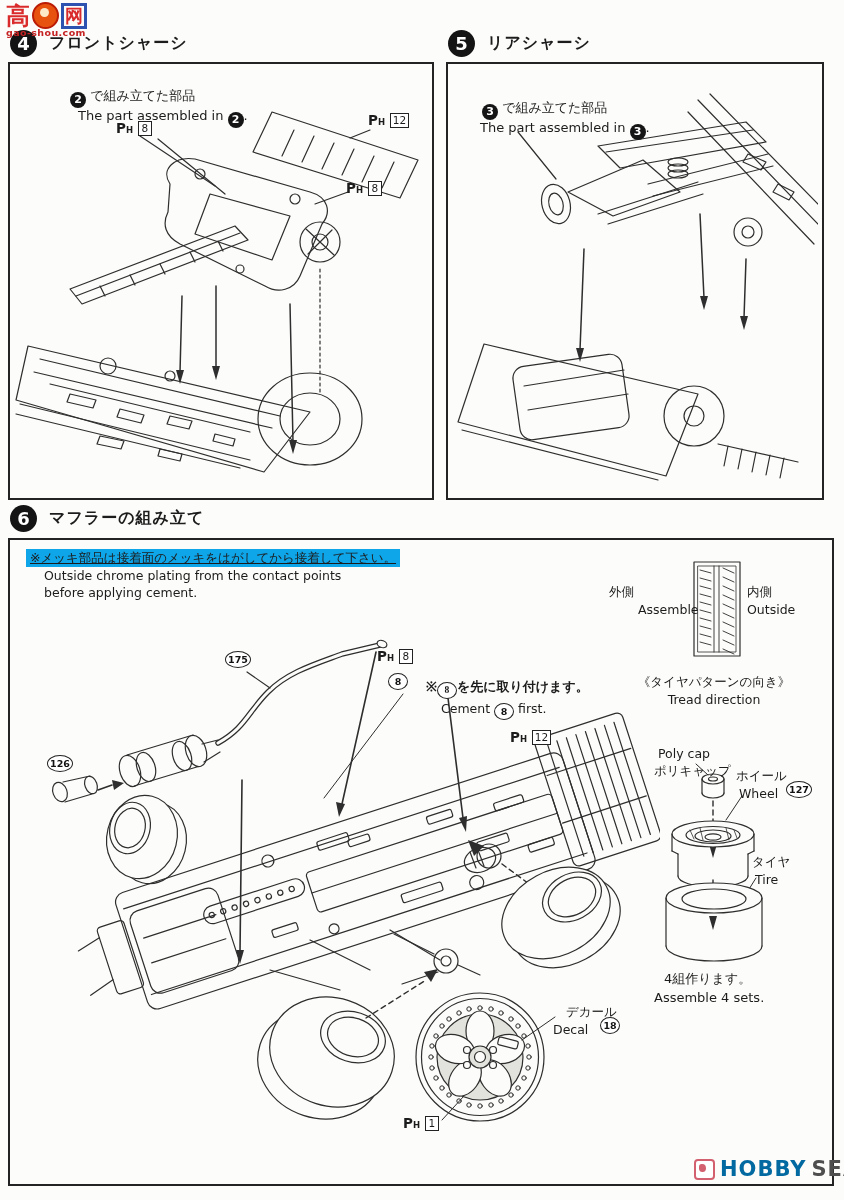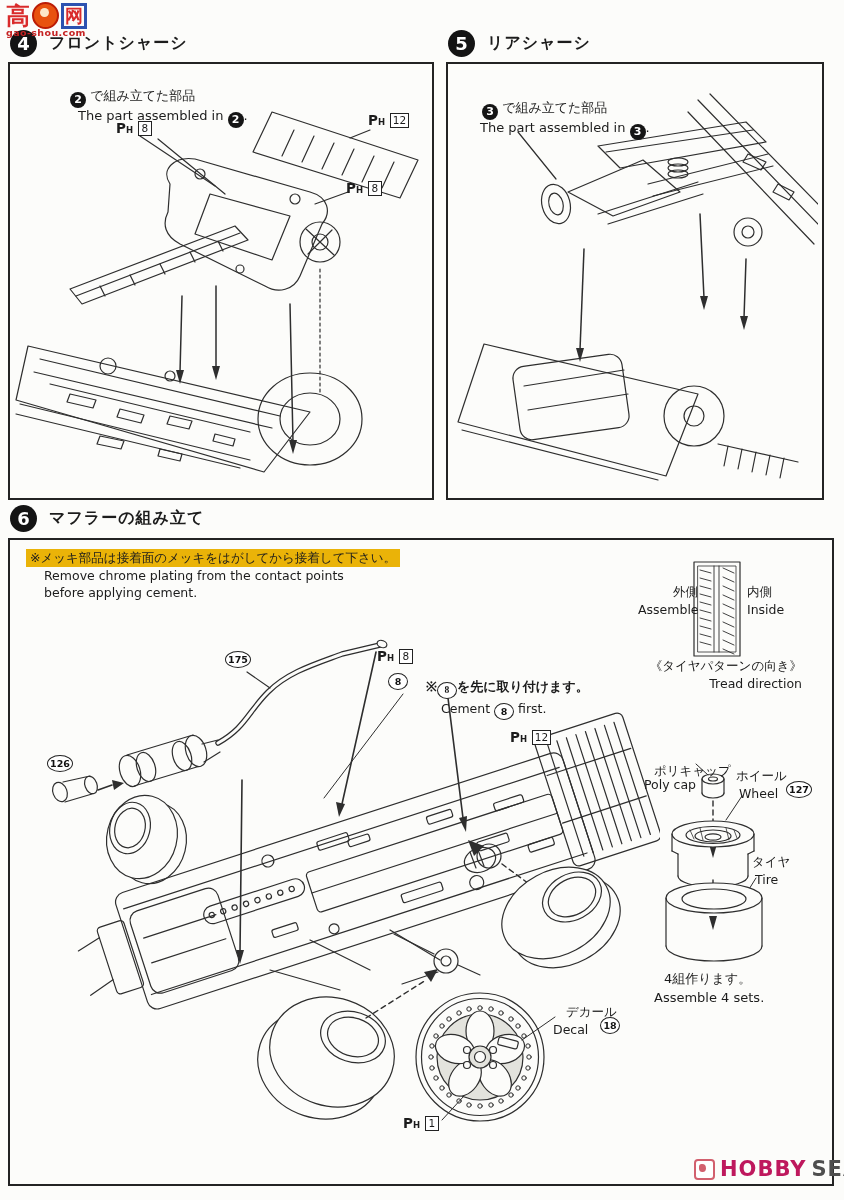--- a/index.html
+++ b/index.html
@@ -9,46 +9,46 @@
     font-family:"DejaVu Sans","Liberation Sans",sans-serif;
     overflow:hidden;
   }
   .panel{position:absolute;border:2px solid #232323;background:transparent;}
   .shead{position:absolute;display:flex;align-items:center;gap:12px;}
   .snum{width:27px;height:27px;border-radius:50%;background:#141414;color:#fff;
         font-size:18px;font-weight:bold;display:flex;align-items:center;justify-content:center;}
   .stitle{font-size:16px;font-weight:bold;letter-spacing:1px;}
   .lbl{position:absolute;font-size:13px;white-space:nowrap;line-height:1.25;}
   .sm{font-size:12.5px;}
-  .ctr{text-align:right;}
+  .ctr{text-align:center;margin-top:16px;}
   .ph{font-weight:bold;font-size:13.5px;}
   .ph .sub{font-size:8.5px;font-weight:bold;}
   .bn{display:inline-block;border:1.3px solid #222;background:#fff;padding:0 2px;
       font-size:10.5px;font-weight:400;line-height:13px;min-width:8px;text-align:center;vertical-align:1px;}
   .cf{display:inline-flex;align-items:center;justify-content:center;width:16px;height:16px;
       border-radius:50%;background:#151515;color:#fff;font-size:11px;font-weight:bold;vertical-align:-3px;}
   .co{display:inline-flex;align-items:center;justify-content:center;min-width:16px;height:15px;
       border-radius:50%;border:1.3px solid #222;background:#fff;color:#111;
       font-size:9.5px;font-weight:bold;padding:0 1px;vertical-align:-2px;}
   .co.wide{min-width:22px;}
-  .note-jp{background:#eab308;padding:1px 4px;font-size:12.5px;}
+  .note-jp{background:#0ea5e9;padding:1px 4px;font-size:12.5px;text-decoration:underline;}
   svg{position:absolute;}
   
   .gs{position:absolute;left:6px;top:2px;z-index:5;}
   .gs-row{display:flex;align-items:center;gap:2px;}
   .gs-kanji{color:#d92b2b;font-size:24px;font-weight:bold;line-height:1;}
   .gs-gear{width:23px;height:23px;border-radius:50%;background:#e8520f;border:2px solid #bb1c05;position:relative;}
   .gs-gear::after{content:"";position:absolute;left:6px;top:4px;width:9px;height:9px;border-radius:50%;background:#fde8c8;}
   .gs-wang{color:#d92b2b;font-size:18px;font-weight:bold;border:3px solid #2d52b0;line-height:1;padding:1px 1px;}
   .gs-url{color:#c52222;font-size:9.5px;font-weight:bold;letter-spacing:.4px;margin-top:-2px;}
   
   .hs{position:absolute;left:694px;top:1157px;display:flex;align-items:center;gap:5px;z-index:6;}
   .hs-icon{width:17px;height:17px;border:2.5px solid #d2606e;border-radius:4px;position:relative;background:#fff;}
   .hs-icon::after{content:"";position:absolute;left:3px;top:3px;width:7px;height:8px;border-radius:40% 60% 50% 50%;background:#d2606e;}
-  .hs-b{color:#be185d;font-size:21px;font-weight:bold;letter-spacing:1px;}
+  .hs-b{color:#0369a1;font-size:21px;font-weight:bold;letter-spacing:1px;}
   .hs-s{color:#4e4e4e;font-size:21px;font-weight:bold;letter-spacing:1px;}
 </style>
 </head>
 <body>
 
 <div class="gs">
   <div class="gs-row">
     <span class="gs-kanji">高</span>
     <span class="gs-gear"></span>
     <span class="gs-wang">网</span>
@@ -361,21 +361,21 @@
 
     <path d="M118,322 L103,346" stroke-width="1"></path>
     <ellipse cx="76" cy="342" rx="48" ry="15" fill="#fcfcfa"></ellipse>
     <ellipse cx="76" cy="343" rx="32" ry="10"></ellipse>
     <path d="M28,342 L28,390 M124,342 L124,390"></path>
     <path d="M28,390 A48,15 0 0 0 124,390"></path>
   </g>
 </svg>
 
 <div class="lbl note-jp" style="left:26px;top:549px;">※メッキ部品は接着面のメッキをはがしてから接着して下さい。</div>
-<div class="lbl sm" style="left:44px;top:568px;">Remove chrome plating from the contact points</div>
+<div class="lbl sm" style="left:44px;top:568px;">Outside chrome plating from the contact points</div>
 <div class="lbl sm" style="left:44px;top:585px;">before applying cement.</div>
 
 <div class="lbl" style="left:225px;top:649px;">
   <span class="co wide">175</span>
 </div>
 <div class="lbl" style="left:47px;top:753px;">
   <span class="co wide">126</span>
 </div>
 <div class="lbl ph" style="left:377px;top:648px;">
   <span>P</span><span class="sub">H</span>
@@ -390,29 +390,29 @@
 <div class="lbl sm" style="left:441px;top:701px;">
   <span>Cement</span>
   <span class="co">8</span>
   <span>first.</span>
 </div>
 <div class="lbl ph" style="left:510px;top:729px;">
   <span>P</span><span class="sub">H</span>
   <span class="bn">12</span>
 </div>
 
-<div class="lbl sm" style="left:673px;top:584px;">外側</div>
+<div class="lbl sm" style="left:609px;top:584px;">外側</div>
 <div class="lbl sm" style="left:638px;top:602px;">Assemble</div>
 <div class="lbl sm" style="left:747px;top:584px;">内側</div>
-<div class="lbl sm" style="left:747px;top:602px;">Inside</div>
+<div class="lbl sm" style="left:747px;top:602px;">Outside</div>
 <div class="lbl sm ctr" style="left:626px;top:658px;width:176px;">《タイヤパターンの向き》</div>
 <div class="lbl sm ctr" style="left:626px;top:676px;width:176px;">Tread direction</div>
 
 <div class="lbl sm" style="left:654px;top:728px;margin-top:35px;">ポリキャップ</div>
-<div class="lbl sm" style="left:644px;top:746px;margin-top:31px;">Poly cap</div>
+<div class="lbl sm" style="left:658px;top:746px;">Poly cap</div>
 <div class="lbl sm" style="left:736px;top:768px;">ホイール</div>
 <div class="lbl sm" style="left:739px;top:786px;">Wheel</div>
 <div class="lbl" style="left:786px;top:779px;">
   <span class="co wide">127</span>
 </div>
 <div class="lbl sm" style="left:752px;top:854px;">タイヤ</div>
 <div class="lbl sm" style="left:755px;top:872px;">Tire</div>
 <div class="lbl" style="left:664px;top:971px;">4組作ります。</div>
 <div class="lbl" style="left:654px;top:990px;">Assemble 4 sets.</div>
 

